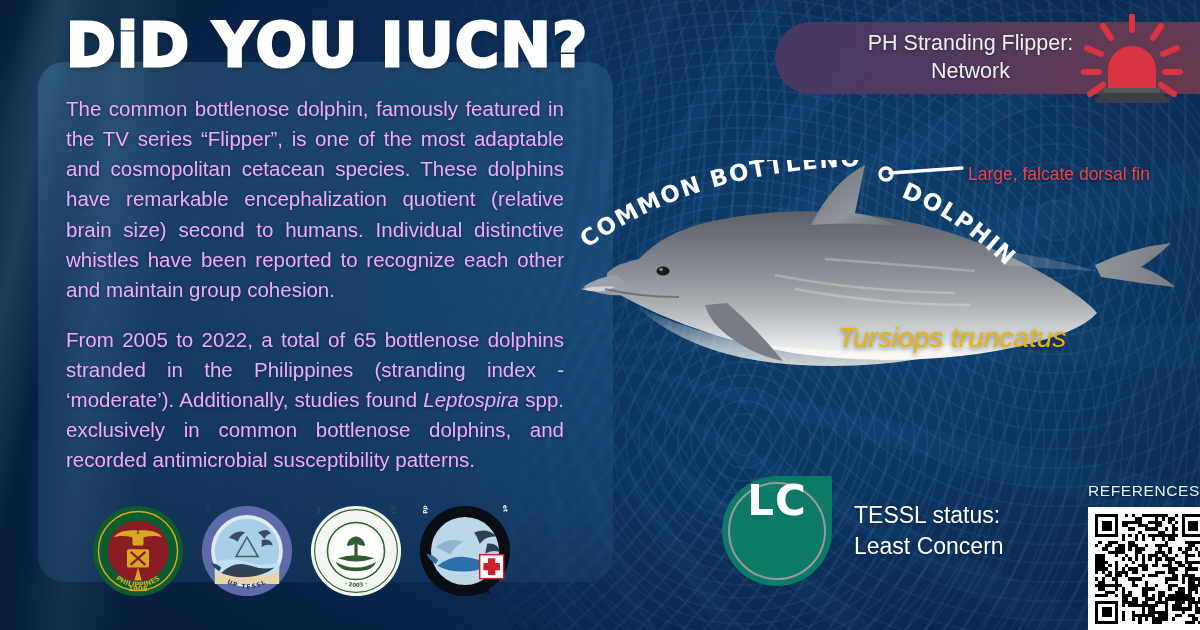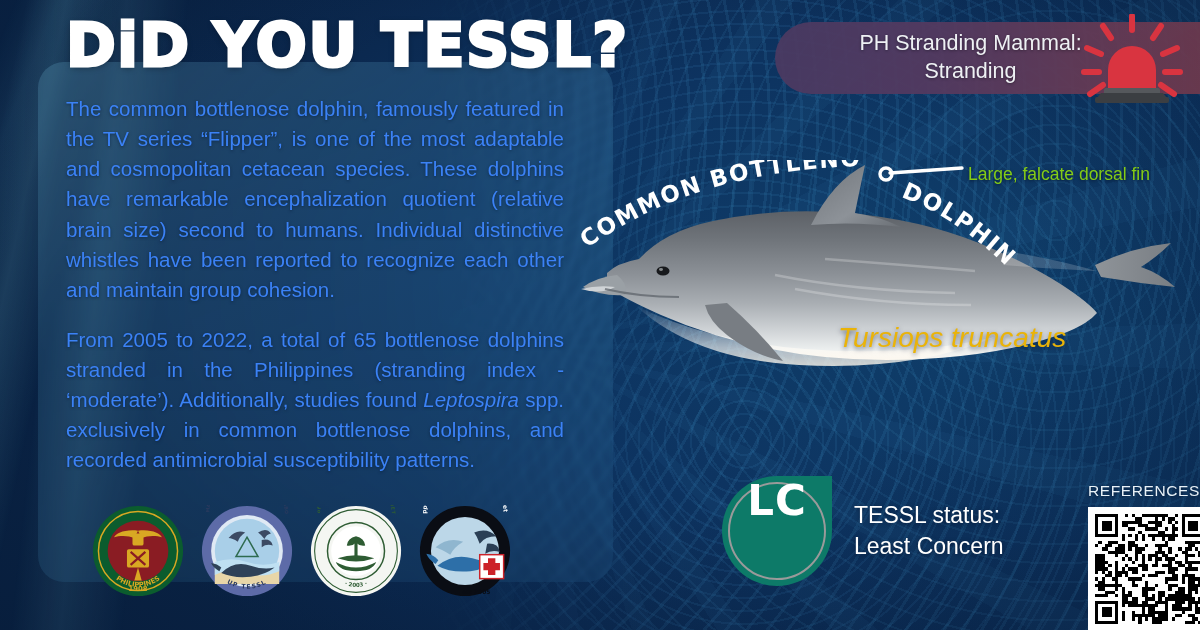--- a/index.html
+++ b/index.html
@@ -62,21 +62,21 @@
   
   .panel {
     position:absolute; left:38px; top:62px;
     width:575px; height:520px;
     border-radius:26px;
     background:linear-gradient(160deg, rgba(120,195,225,.21) 0%, rgba(90,170,210,.17) 40%, rgba(60,130,180,.13) 100%);
     backdrop-filter:blur(2px);
   }
   .panel-text {
     position:absolute; left:66px; top:94px; width:498px;
-    color:#3b82f6; font-size:20.5px; line-height:1.47;
+    color:#f0abfc; font-size:20.5px; line-height:1.47;
     text-align:justify; text-justify:inter-word;
     text-shadow:0 1px 3px rgba(0,20,45,.5);
     font-family:"Liberation Sans", sans-serif;
   }
   .panel-text p { margin-bottom:20px; }
   .panel-text p:last-child { margin-bottom:4px; }
   .panel-text i { font-style:italic; }
 
   
   .logos { position:absolute; left:92px; top:505px; display:flex; gap:17px; align-items:flex-start; }
@@ -110,21 +110,21 @@
     fill:#ffffff; font-family:"DejaVu Sans", sans-serif;
     font-weight:700; font-size:23px; letter-spacing:1.6px;
   }
   #lbl-common { left:576px; top:160px; width:300px; height:100px; }
   #lbl-dolphin { left:890px; top:178px; width:180px; height:105px; }
 
   
   .anno-dorsal { position:absolute; left:876px; top:160px; width:340px; height:40px; }
   .anno-dorsal .lbl {
     position:absolute; left:92px; top:4px;
-    color:#84cc16; font-size:17.5px; white-space:nowrap;
+    color:#ef4444; font-size:17.5px; white-space:nowrap;
     text-shadow:0 1px 3px rgba(0,10,30,.6);
   }
   .anno-beak { position:absolute; left:590px; top:280px; width:210px; height:150px; }
   .anno-beak .lbl {
     position:absolute; left:90px; top:122px;
     color:#f2f8fc; font-size:17.5px; white-space:nowrap;
     text-shadow:0 1px 3px rgba(0,10,30,.6);
   }
 
   .sci-name {
@@ -168,21 +168,21 @@
 
 <div id="stage">
 
   <div class="bg-base"></div>
   <div class="bg-caustics"></div>
   <div class="bg-shafts"></div>
   <div class="bg-vignette"></div>
 
   <div class="panel"></div>
 
-  <div class="title">DiD YOU TESSL?</div>
+  <div class="title">DiD YOU IUCN?</div>
 
   <div class="panel-text">
     <p>The common bottlenose dolphin, famously featured in the TV series “Flipper”, is one of the most adaptable and cosmopolitan cetacean species. These dolphins have remarkable encephalization quotient (relative brain size) second to humans. Individual distinctive whistles have been reported to recognize each other and maintain group cohesion.</p>
     <p>From 2005 to 2022, a total of 65 bottlenose dolphins stranded in the Philippines (stranding index - ‘moderate’). Additionally, studies found <i>Leptospira</i> spp. exclusively in common bottlenose dolphins, and recorded antimicrobial susceptibility patterns.</p>
   </div>
 
   <div class="logos">
 
     <div class="logo">
       <svg viewBox="0 0 100 100" width="92" height="92" aria-hidden="true">
@@ -268,22 +268,22 @@
           <textPath href="#pmarc-top" startOffset="50%" text-anchor="middle">Philippine Marine Mammal Stranding Network</textPath>
         </text>
         <text x="62" y="97" font-size="6.4" font-weight="bold" fill="#0a0d14" text-anchor="middle" font-family="'DejaVu Sans',sans-serif">est 2005</text>
       </svg>
     </div>
 
   </div>
 
   <div class="status-banner">
     <div class="status-text">
-      <span>PH Stranding Mammal:</span><br>
-      <span>Stranding</span>
+      <span>PH Stranding Flipper:</span><br>
+      <span>Network</span>
     </div>
   </div>
 
   <div class="siren">
     <svg viewBox="0 0 118 92" width="118" height="92" aria-hidden="true">
       <g stroke="#d93440" stroke-width="6" stroke-linecap="round">
         <line x1="59" y1="2" x2="59" y2="16"></line>
         <line x1="30" y1="12" x2="38" y2="24"></line>
         <line x1="88" y1="12" x2="80" y2="24"></line>
         <line x1="14" y1="34" x2="28" y2="40"></line>

